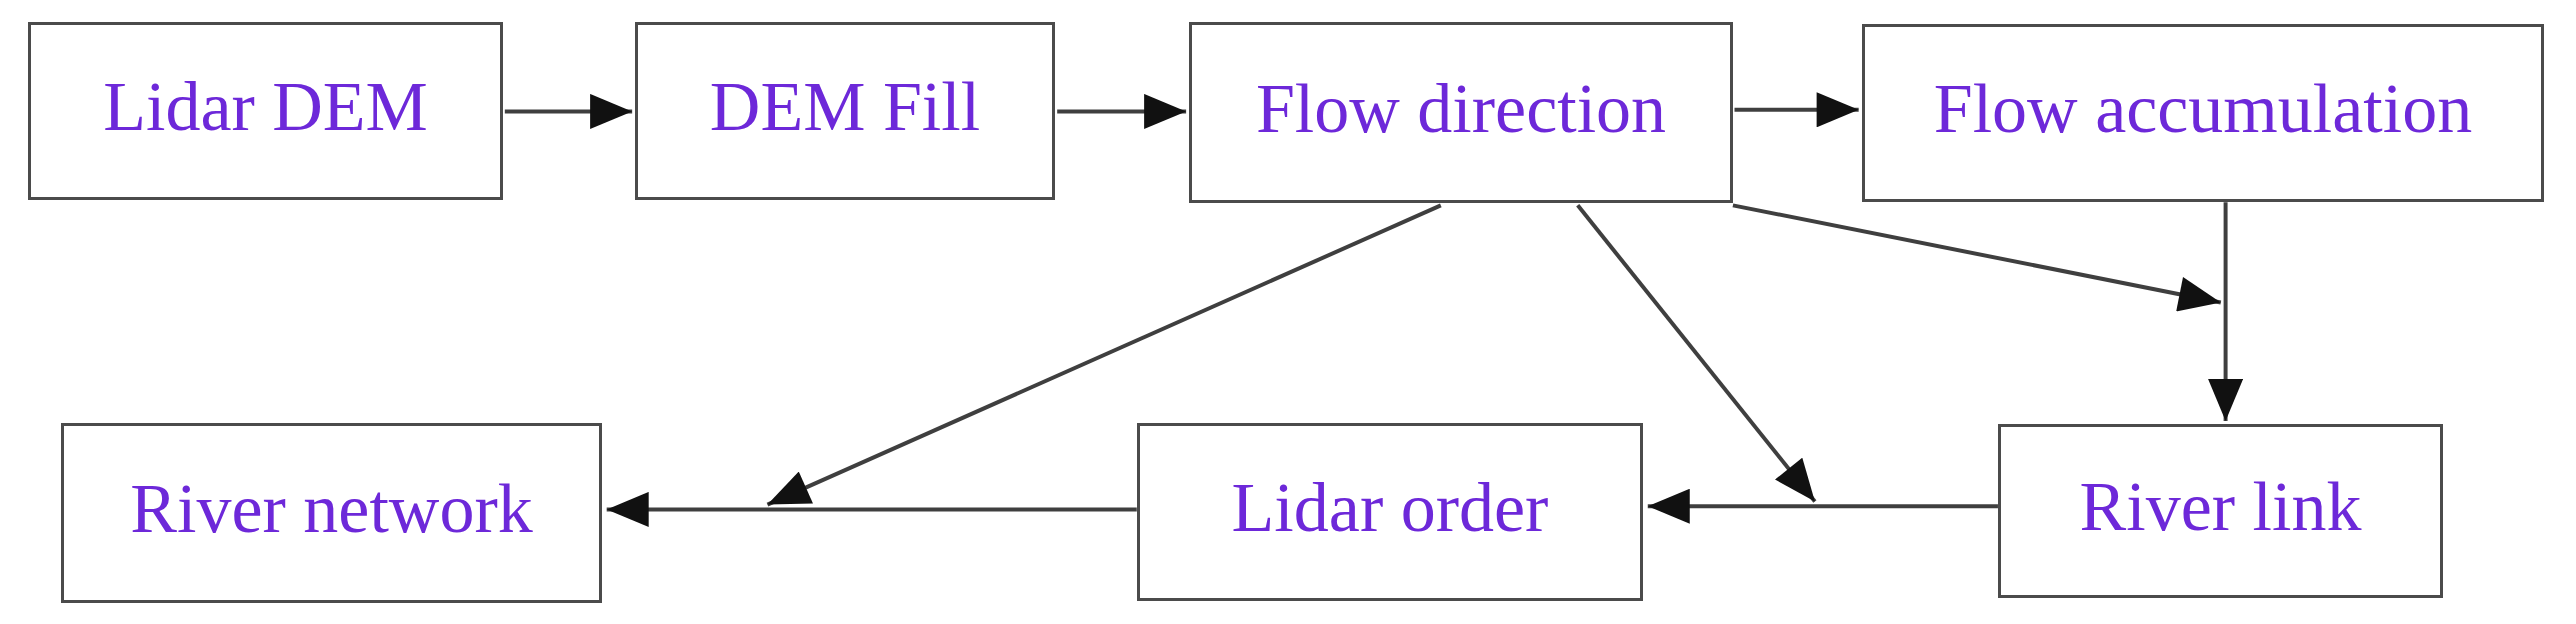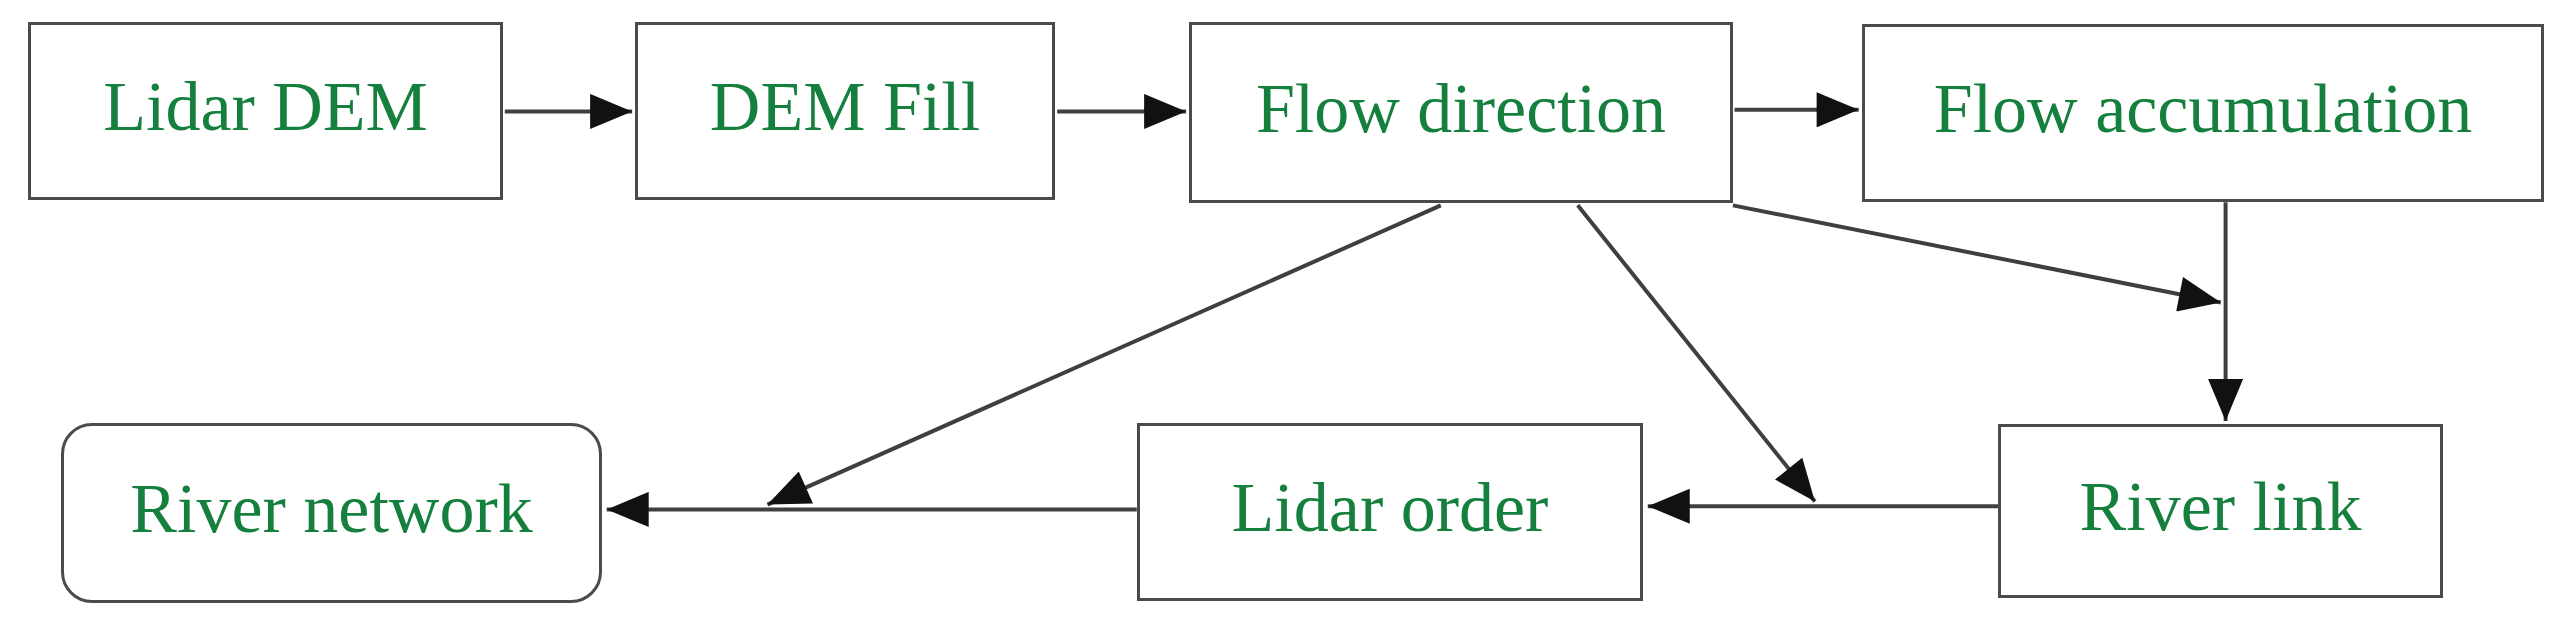--- a/index.html
+++ b/index.html
@@ -21,32 +21,32 @@
     border: 3.2px solid #4b4b4b;
     background: #ffffff;
     display: flex;
     align-items: center;
     justify-content: center;
     z-index: 2;
   }
   .node .node-label {
     font-size: 70px;
     line-height: 1;
-    color: #15803d;
+    color: #6d28d9;
     white-space: nowrap;
     letter-spacing: 0px;
     padding-bottom: 8px;
   }
   
   .node-lidar-dem       { left: 28px;   top: 22px;  width: 475px; height: 178px; }
   .node-dem-fill        { left: 635px;  top: 22px;  width: 420px; height: 178px; }
   .node-flow-direction  { left: 1189px; top: 22px;  width: 544px; height: 181px; justify-content: center; }
   .node-flow-accum      { left: 1862px; top: 24px;  width: 682px; height: 178px; }
   
-  .node-river-network   { left: 61px;   top: 423px; width: 541px; height: 180px; border-radius: 31px; }
+  .node-river-network   { left: 61px;   top: 423px; width: 541px; height: 180px; }
   .node-stream-order    { left: 1137px; top: 423px; width: 506px; height: 178px; }
   .node-stream-link     { left: 1998px; top: 424px; width: 445px; height: 174px; }
 
   svg.connector-layer {
     position: absolute;
     left: 0;
     top: 0;
     width: 2576px;
     height: 624px;
     z-index: 1;

